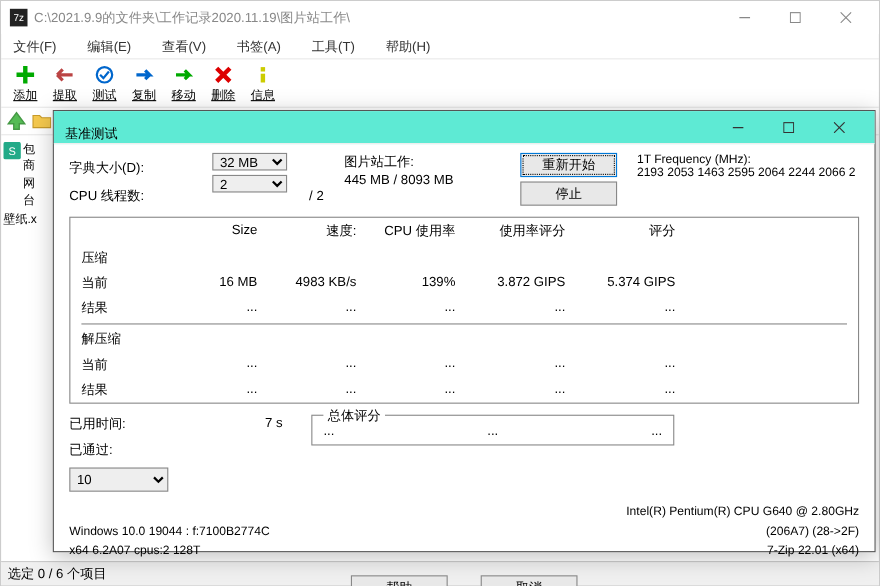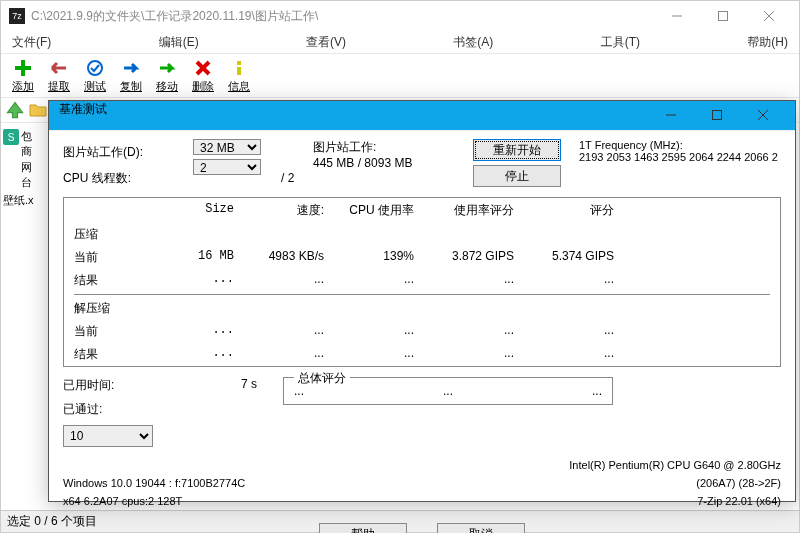--- a/index.html
+++ b/index.html
@@ -7,42 +7,42 @@
 
 
 .main-window { position: absolute; top: 0; left: 0; width: 800px; height: 533px; border: 1px solid #ccc; background: #fff; }
 .titlebar { height: 30px; display: flex; align-items: center; padding: 0 8px; background: #fff; }
 .titlebar .icon { width: 16px; height: 16px; background: #222; color: #fff; font-size: 9px; text-align: center; line-height: 16px; margin-right: 6px; }
 .titlebar .title { flex: 1; color: #888; font-size: 12px; }
 .win-controls { display: flex; gap: 1px; }
 .win-btn { width: 45px; height: 28px; display: flex; align-items: center; justify-content: center; color: #888; }
 .win-btn svg { width: 10px; height: 10px; }
 
-.menubar { height: 22px; display: flex; align-items: center; padding: 0 6px; gap: 18px; font-size: 12px; color: #333; justify-content: space-between; }
+.menubar { height: 22px; display: flex; align-items: center; padding: 0 6px; gap: 18px; font-size: 12px; color: #333; }
 .menubar span { padding: 2px 5px; }
 
 .toolbar { height: 44px; display: flex; align-items: center; padding: 2px 4px; gap: 0; border-top: 1px solid #e8e8e8; }
 .tool-btn { display: flex; flex-direction: column; align-items: center; justify-content: center; width: 36px; cursor: pointer; text-decoration: underline; }
 .tool-btn svg { width: 20px; height: 20px; }
 .tool-btn .lbl { font-size: 11px; margin-top: 1px; }
 
 .pathbar { height: 26px; display: flex; align-items: center; padding: 2px 4px; gap: 4px; border-top: 1px solid #e8e8e8; border-bottom: 1px solid #e8e8e8; }
 .pathbar .up-icon { width: 20px; height: 20px; display:flex; align-items:center; justify-content:center; }
 .pathbar .folder-icon { width: 18px; height: 18px; }
 .path-input { flex: 1; height: 20px; border: 1px solid #aaa; padding: 0 4px; font-size: 12px; background:#fff; }
 
 .sidebar-partial { position: absolute; left: 0; top: 124px; width: 42px; font-size: 11px; line-height: 1.4; padding: 4px 2px; }
 .sidebar-partial .sitem { display:flex; align-items:flex-start; gap:2px; margin-bottom:2px; }
 .sidebar-partial .sicon { width:16px; height:16px; flex-shrink:0; }
 
 .statusbar { position: absolute; bottom: 0; left: 0; right: 0; height: 22px; border-top: 1px solid #ccc; padding: 2px 6px; font-size: 12px; background:#f0f0f0; }
 
 
 .dialog { position: absolute; left: 48px; top: 100px; width: 748px; height: 402px; background: #fff; border: 1px solid #555; box-shadow: 0 4px 20px rgba(0,0,0,0.25); }
-.dlg-titlebar { height: 30px; display: flex; align-items: flex-start; padding: 0 10px; background: #0ea5e9; border-bottom: 1px solid #eee; }
+.dlg-titlebar { height: 30px; display: flex; align-items: flex-end; padding: 0 10px; background: #5eead4; border-bottom: 1px solid #eee; }
 .dlg-titlebar .title { flex: 1; font-size: 12px; }
 .dlg-body { padding: 8px 14px; font-size: 12px; position: relative; height: calc(100% - 30px); }
 
 .top-row { display: flex; align-items: flex-start; margin-bottom: 4px; }
 .top-row .col-labels { width: 130px; }
 .top-row .col-labels div { height: 26px; display:flex; align-items:center; }
 .top-row .col-controls { width: 80px; }
 .top-row .col-controls > * { height: 16px; margin-bottom: 4px; }
 .top-row .col-slash { width: 40px; padding-left: 8px; }
 .top-row .col-slash div { height: 26px; display:flex; align-items:center; }
@@ -51,21 +51,21 @@
 .top-row .col-freq { flex: 1; font-size: 11px; padding-left: 6px; }
 
 select { height: 22px; border: 1px solid #888; background: #eee; font-size: 12px; padding: 0 2px; width: 68px; }
 .btn { height: 22px; border: 1px solid #888; background: #e8e8e8; font-size: 12px; padding: 0 8px; cursor: pointer; width: 88px; text-align:center; display:inline-flex; align-items:center; justify-content:center; }
 .btn.focus { outline: 1px dotted #000; outline-offset: -3px; border-color: #0078d7; }
 
 .grid { border: 1px solid #888; margin-top: 6px; }
 .grid-head { display: flex; padding: 4px 0; }
 .grid-row { display: flex; padding: 3px 0; }
 .grid .c1 { width: 90px; padding-left: 10px; }
-.grid .c2 { width: 90px; text-align: right; padding-right: 10px; font-family: Liberation Mono, monospace; }
+.grid .c2 { width: 90px; text-align: right; padding-right: 10px; }
 .grid .c3 { width: 90px; text-align: right; padding-right: 10px; }
 .grid .c4 { width: 90px; text-align: right; padding-right: 10px; }
 .grid .c5 { width: 100px; text-align: right; padding-right: 10px; }
 .grid .c6 { width: 100px; text-align: right; padding-right: 10px; }
 .grid hr { border: none; border-top: 1px solid #888; margin: 2px 10px; }
 
 .bottom-info { display: flex; margin-top: 10px; }
 .bottom-info .col-l { width: 130px; }
 .bottom-info .col-l div { height: 24px; }
 .bottom-info .col-v { width: 80px; text-align: right; padding-right: 16px; }
@@ -213,21 +213,21 @@
             <line x1="0" y1="0" x2="10" y2="10" stroke="#333"></line>
             <line x1="10" y1="0" x2="0" y2="10" stroke="#333"></line>
           </svg>
         </div>
     </div>
   </div>
 
   <div class="dlg-body">
     <div class="top-row">
       <div class="col-labels">
-        <div>图片站工作(D):</div>
+        <div>字典大小(D):</div>
         <div>CPU 线程数:</div>
       </div>
       <div class="col-controls">
         <select><option>32 MB</option></select>
         <select><option>2</option></select>
       </div>
       <div class="col-slash">
         <div></div>
         <div>/ 2</div>
       </div>

